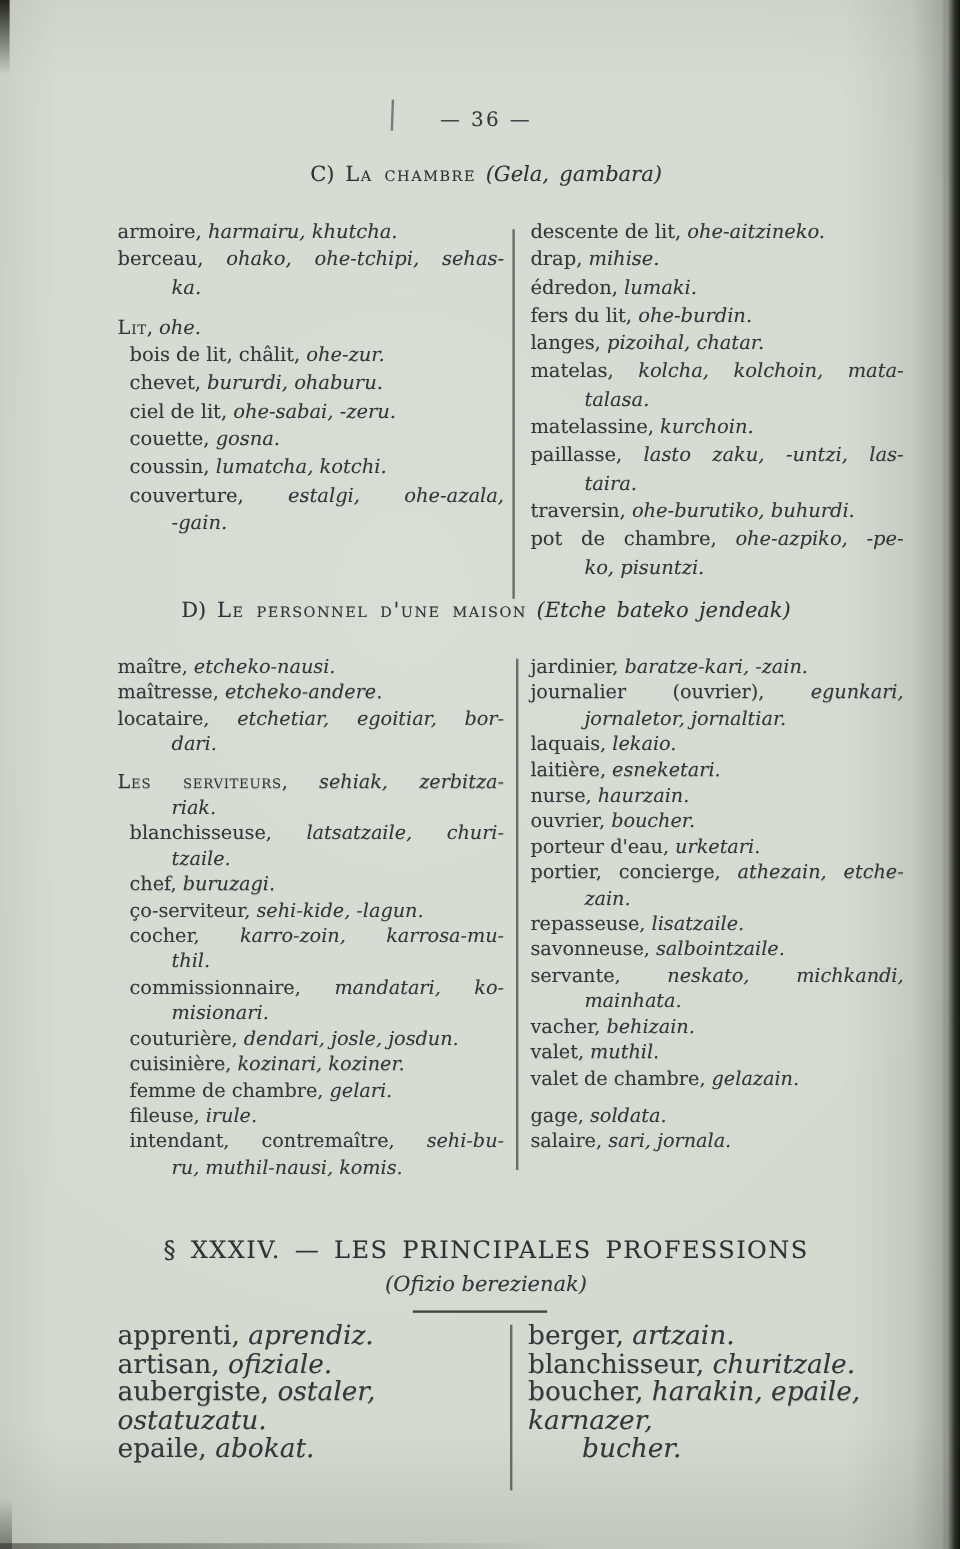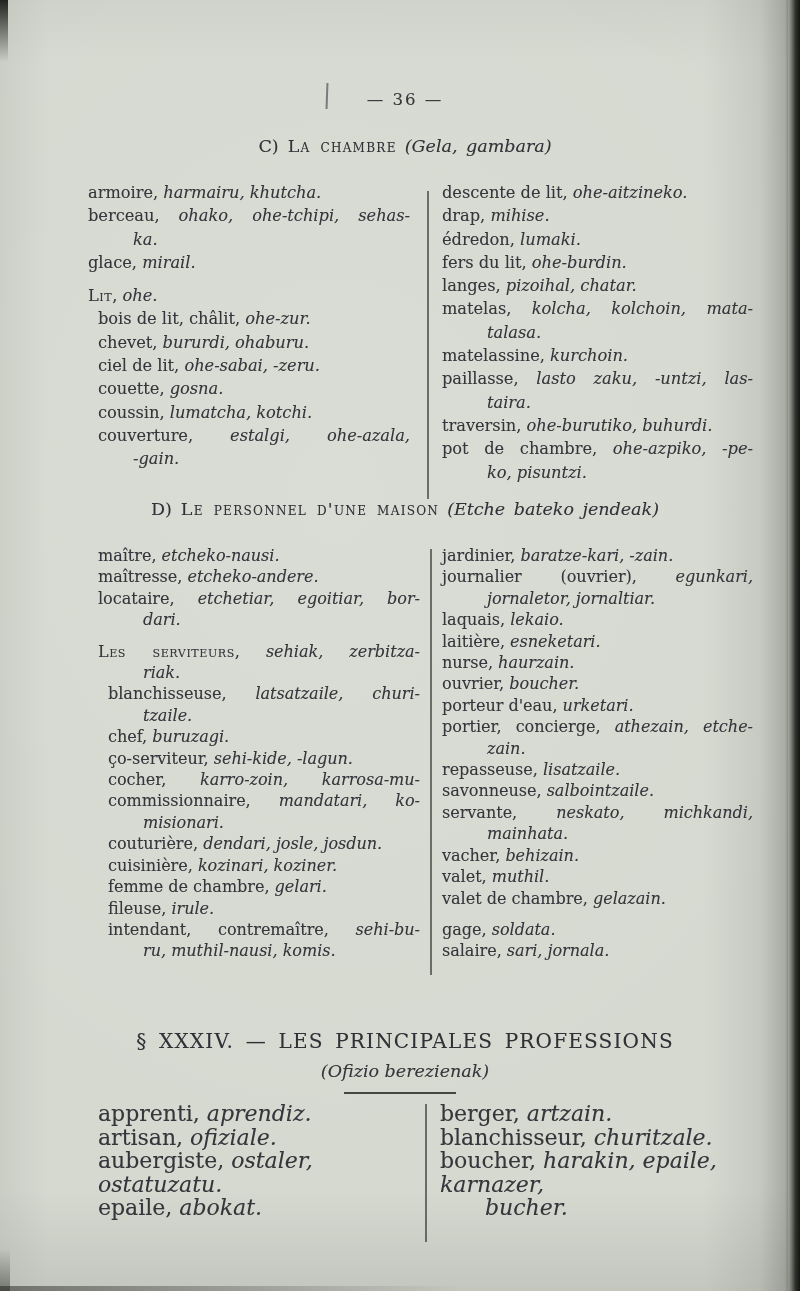--- a/index.html
+++ b/index.html
@@ -27,21 +27,21 @@
   .h2line1{position:absolute;top:1029px;left:85px;width:640px;text-align:center;
     font-size:20px;letter-spacing:1.2px;word-spacing:4px;color:#2f3137;}
   .h2line2{position:absolute;top:1061px;left:85px;width:640px;text-align:center;
     font-style:italic;font-size:17.5px;}
   .rule{position:absolute;top:1092px;left:344px;width:112px;height:2px;background:#45463f;text-shadow:none;}
   .vl{position:absolute;width:1.5px;background:rgba(60,62,58,0.70);text-shadow:none;}
   .vlC{left:427px;top:191px;height:308px;}
   .vlD{left:430px;top:549px;height:426px;}
   .vlP{left:425px;top:1104px;height:138px;}
   .col{position:absolute;}
-  .cLc{left:88px;top:181px;width:322px;}
+  .cLc{left:98px;top:181px;width:322px;}
   .cRc{left:442px;top:181px;width:311px;}
   .cLd{left:98px;top:545px;width:322px;}
   .cRd{left:442px;top:545px;width:311px;}
   .cLp{left:98px;top:1102px;width:320px;}
   .cRp{left:440px;top:1102px;width:335px;}
   .cLc .line,.cRc .line{line-height:23.3px;font-size:16.2px;}
   .cLd .line,.cRd .line{line-height:21.4px;font-size:16px;}
   .cLp .line,.cRp .line{line-height:23.5px;font-size:22px;}
   .ind-s{padding-left:10px;}
   .ind-c{padding-left:45px;}
@@ -69,21 +69,20 @@
   <div class="ink-mark"></div>
 
   <div class="heading hC">
     <span class="pref">C)</span><span class="t">La chambre</span><span class="b it">(Gela, gambara)</span>
   </div>
 
   <div class="col cLc">
       <div class="line ind-m"><span class="">armoire, </span><span class="it">harmairu, khutcha.</span></div>
       <div class="line ind-m j"><span class="">berceau, </span><span class="it">ohako, ohe-tchipi, sehas-</span></div>
       <div class="line ind-c"><span class="it">ka.</span></div>
-      <div class="line ind-m"><span class="">glace, </span><span class="it">mirail.</span></div>
       <div class="line ind-m gap"><span class="scw">Lit</span><span class="">, </span><span class="it">ohe.</span></div>
       <div class="line ind-s"><span class="">bois de lit, châlit, </span><span class="it">ohe-zur.</span></div>
       <div class="line ind-s"><span class="">chevet, </span><span class="it">bururdi, ohaburu.</span></div>
       <div class="line ind-s"><span class="">ciel de lit, </span><span class="it">ohe-sabai, -zeru.</span></div>
       <div class="line ind-s"><span class="">couette, </span><span class="it">gosna.</span></div>
       <div class="line ind-s"><span class="">coussin, </span><span class="it">lumatcha, kotchi.</span></div>
       <div class="line ind-s j"><span class="">couverture, </span><span class="it">estalgi, ohe-azala,</span></div>
       <div class="line ind-c"><span class="it">-gain.</span></div>
     </div>
   <div class="vl vlC"></div>
@@ -112,20 +111,21 @@
       <div class="line ind-m"><span class="">maîtresse, </span><span class="it">etcheko-andere.</span></div>
       <div class="line ind-m j"><span class="">locataire, </span><span class="it">etchetiar, egoitiar, bor-</span></div>
       <div class="line ind-c"><span class="it">dari.</span></div>
       <div class="line ind-m gap j"><span class="scw">Les serviteurs</span><span class="">, </span><span class="it">sehiak, zerbitza-</span></div>
       <div class="line ind-c"><span class="it">riak.</span></div>
       <div class="line ind-s j"><span class="">blanchisseuse, </span><span class="it">latsatzaile, churi-</span></div>
       <div class="line ind-c"><span class="it">tzaile.</span></div>
       <div class="line ind-s"><span class="">chef, </span><span class="it">buruzagi.</span></div>
       <div class="line ind-s"><span class="">ço-serviteur, </span><span class="it">sehi-kide, -lagun.</span></div>
       <div class="line ind-s j"><span class="">cocher, </span><span class="it">karro-zoin, karrosa-mu-</span></div>
+      <div class="line ind-c"><span class="it">thil.</span></div>
       <div class="line ind-s j"><span class="">commissionnaire, </span><span class="it">mandatari, ko-</span></div>
       <div class="line ind-c"><span class="it">misionari.</span></div>
       <div class="line ind-s"><span class="">couturière, </span><span class="it">dendari, josle, josdun.</span></div>
       <div class="line ind-s"><span class="">cuisinière, </span><span class="it">kozinari, koziner.</span></div>
       <div class="line ind-s"><span class="">femme de chambre, </span><span class="it">gelari.</span></div>
       <div class="line ind-s"><span class="">fileuse, </span><span class="it">irule.</span></div>
       <div class="line ind-s j"><span class="">intendant, contremaître, </span><span class="it">sehi-bu-</span></div>
       <div class="line ind-c"><span class="it">ru, muthil-nausi, komis.</span></div>
     </div>
   <div class="vl vlD"></div>

